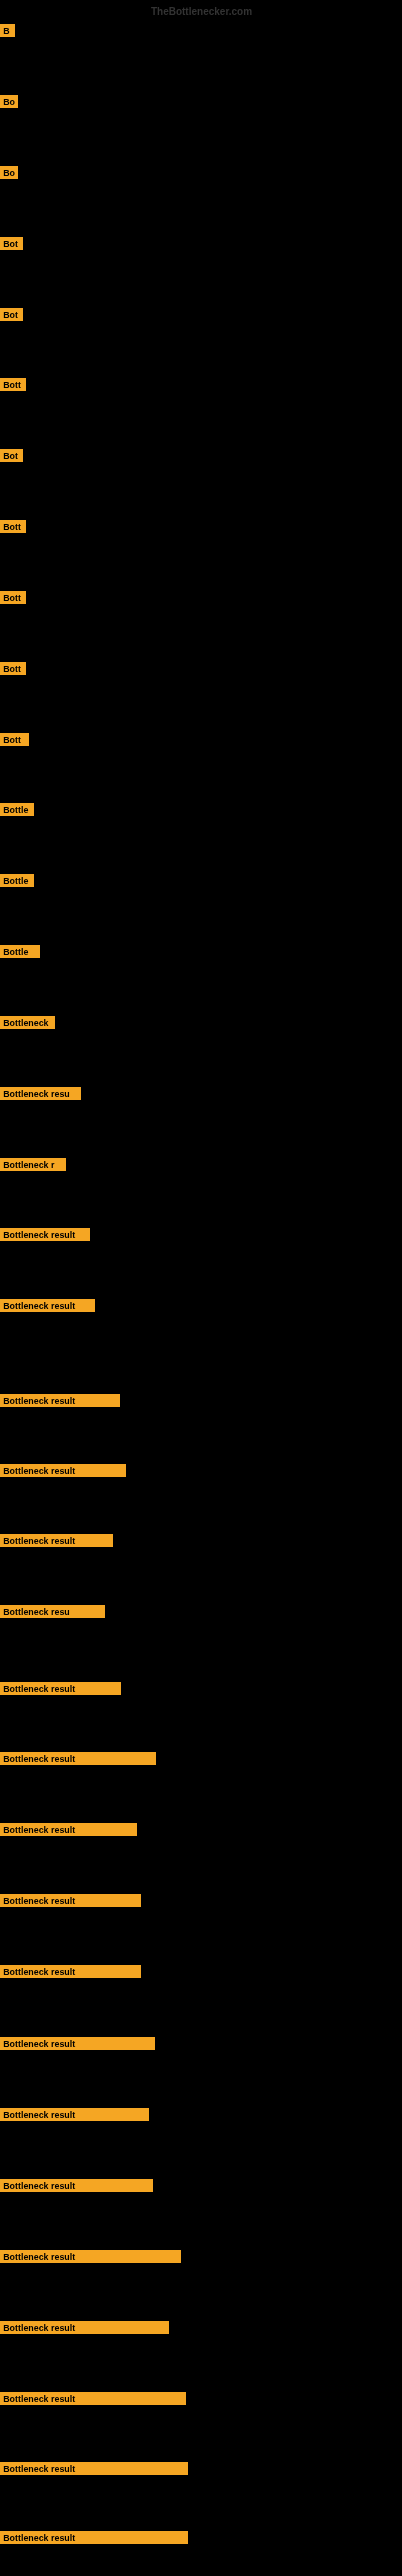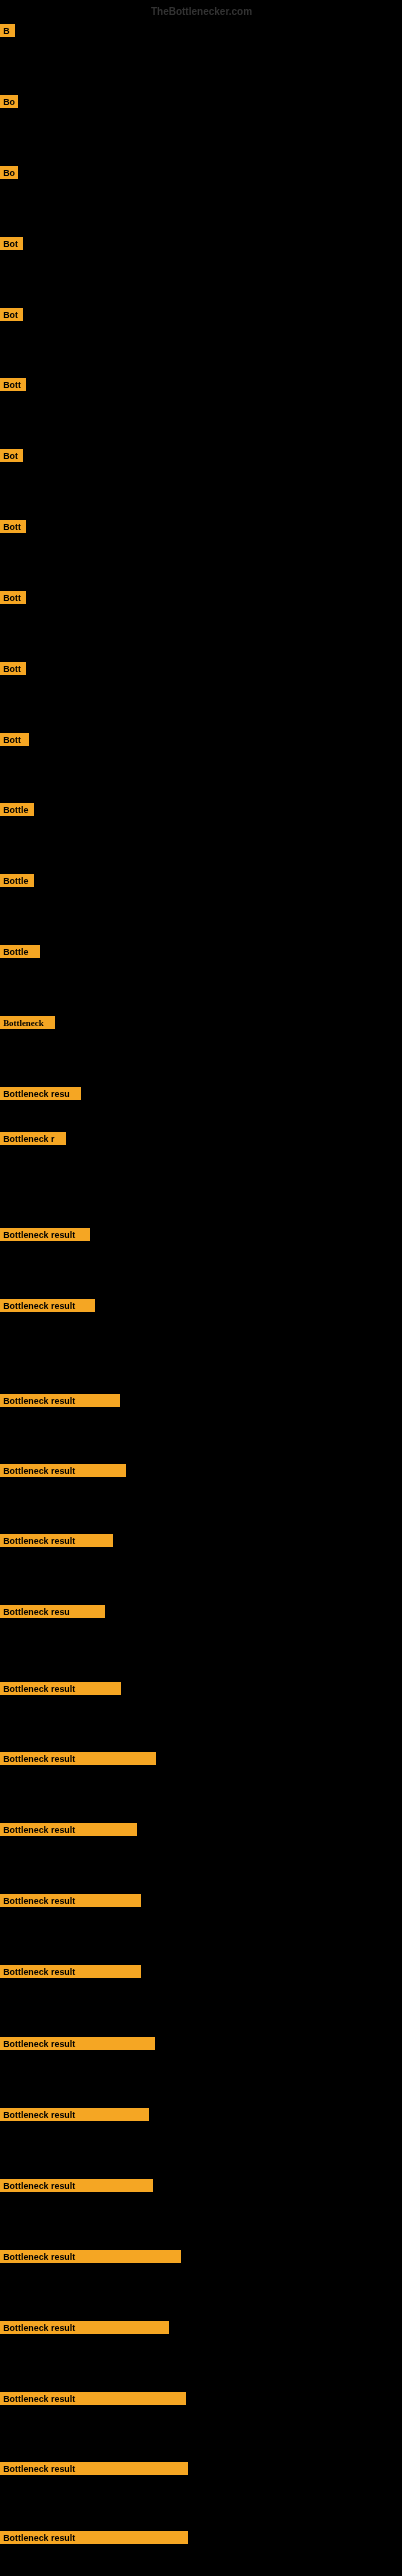--- a/index.html
+++ b/index.html
@@ -52,23 +52,23 @@
     <div class="bar-container" style="top: 308px; left: 0px;"><span class="bar-label" style="width: 22.5px;">Bot</span></div>
     <div class="bar-container" style="top: 378px; left: 0px;"><span class="bar-label" style="width: 26px;">Bott</span></div>
     <div class="bar-container" style="top: 449px; left: 0px;"><span class="bar-label" style="width: 22.5px;">Bot</span></div>
     <div class="bar-container" style="top: 520px; left: 0px;"><span class="bar-label" style="width: 26px;">Bott</span></div>
     <div class="bar-container" style="top: 591px; left: 0px;"><span class="bar-label" style="width: 26px;">Bott</span></div>
     <div class="bar-container" style="top: 662px; left: 0px;"><span class="bar-label" style="width: 26px;">Bott</span></div>
     <div class="bar-container" style="top: 733px; left: 0px;"><span class="bar-label" style="width: 29px;">Bott</span></div>
     <div class="bar-container" style="top: 803px; left: 0px;"><span class="bar-label" style="width: 34px;">Bottle</span></div>
     <div class="bar-container" style="top: 874px; left: 0px;"><span class="bar-label" style="width: 34px;">Bottle</span></div>
     <div class="bar-container" style="top: 945px; left: 0px;"><span class="bar-label" style="width: 40px;">Bottle</span></div>
-    <div class="bar-container" style="top: 1016px; left: 0px; font-family: Liberation Serif, serif;"><span class="bar-label" style="width: 55px;">Bottleneck</span></div>
+    <div class="bar-container" style="top: 1016px; left: 0px;"><span class="bar-label" style="width: 55px;">Bottleneck</span></div>
     <div class="bar-container" style="top: 1087px; left: 0px;"><span class="bar-label" style="width: 81px;">Bottleneck resu</span></div>
-    <div class="bar-container" style="top: 1132px; left: 0px;"><span class="bar-label" style="width: 66px;">Bottleneck r</span></div>
+    <div class="bar-container" style="top: 1158px; left: 0px;"><span class="bar-label" style="width: 66px;">Bottleneck r</span></div>
     <div class="bar-container" style="top: 1228px; left: 0px;"><span class="bar-label" style="width: 90px;">Bottleneck result</span></div>
     <div class="bar-container" style="top: 1299px; left: 0px;"><span class="bar-label" style="width: 95px;">Bottleneck result</span></div>
     <div class="bar-container" style="top: 1394px; left: 0px;"><span class="bar-label" style="width: 120px;">Bottleneck result</span></div>
     <div class="bar-container" style="top: 1464px; left: 0px;"><span class="bar-label" style="width: 126px;">Bottleneck result</span></div>
     <div class="bar-container" style="top: 1534px; left: 0px;"><span class="bar-label" style="width: 113px;">Bottleneck result</span></div>
     <div class="bar-container" style="top: 1605px; left: 0px;"><span class="bar-label" style="width: 105px;">Bottleneck resu</span></div>
     <div class="bar-container" style="top: 1682px; left: 0px;"><span class="bar-label" style="width: 121px;">Bottleneck result</span></div>
     <div class="bar-container" style="top: 1752px; left: 0px;"><span class="bar-label" style="width: 156px;">Bottleneck result</span></div>
     <div class="bar-container" style="top: 1823px; left: 0px;"><span class="bar-label" style="width: 137px;">Bottleneck result</span></div>
     <div class="bar-container" style="top: 1894px; left: 0px;"><span class="bar-label" style="width: 141px;">Bottleneck result</span></div>

